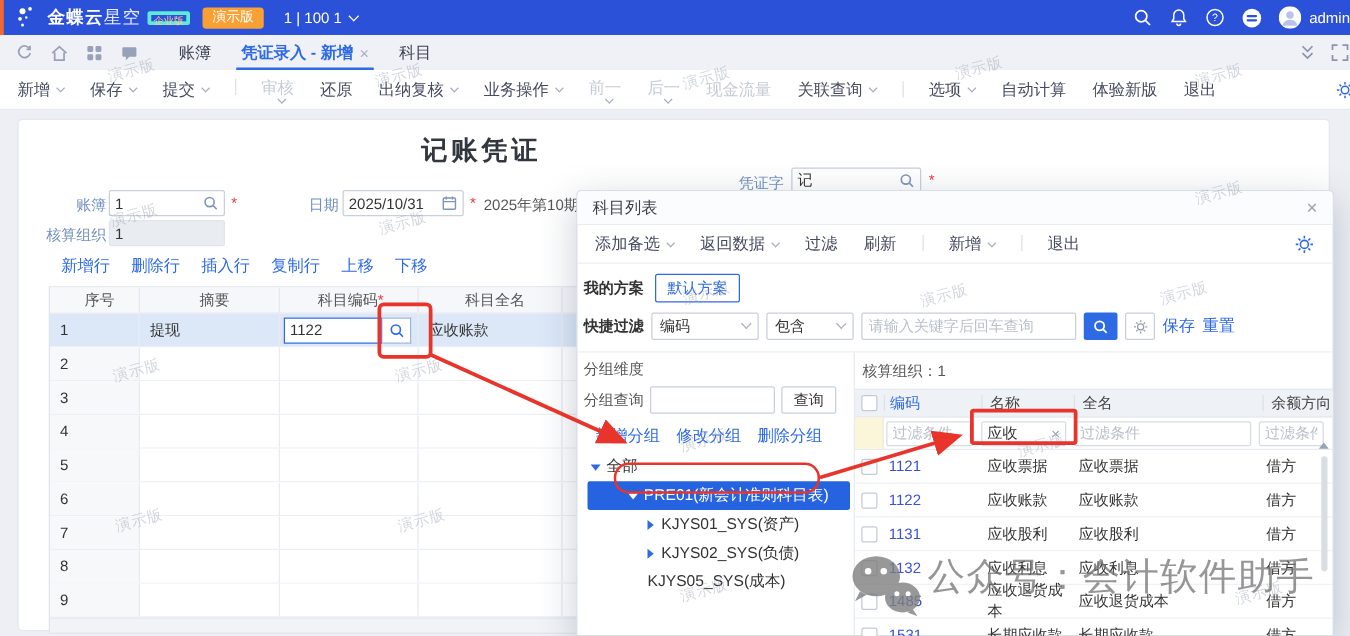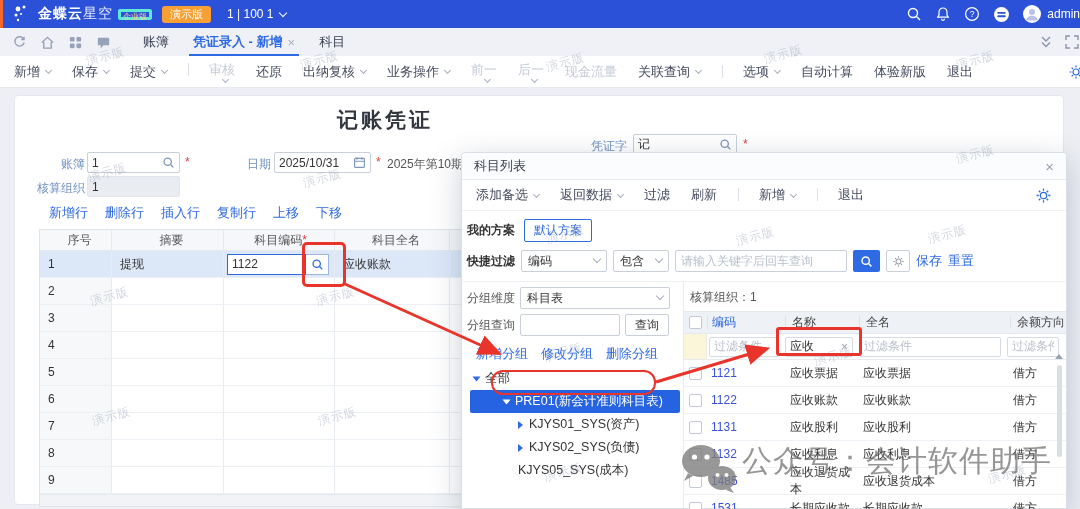--- a/index.html
+++ b/index.html
@@ -556,21 +556,21 @@
     <span class="scheme-label">我的方案</span>
     <span class="scheme-chip">默认方案</span>
   </div>
 
   <div class="dlg-quick">
     <span class="q-label">快捷过滤</span>
     <span class="gsel" style="width:86px;">
         <span>编码</span>
         <i class="chev" style="border-color:#a7aebf;margin-top:-4px;"></i>
       </span>
-    <span class="gsel" style="width:56px;">
+    <span class="gsel" style="width:70px;">
         <span>包含</span>
         <i class="chev" style="border-color:#a7aebf;margin-top:-4px;"></i>
       </span>
     <span class="q-input">
         <span class="ph">请输入关键字后回车查询</span>
       </span>
     <span class="q-search">
       <svg width="13" height="13" viewBox="0 0 16 16">
           <circle cx="7" cy="7" r="4.5" fill="none" stroke="#fff" stroke-width="1.8"></circle>
           <line x1="10.5" y1="10.5" x2="14" y2="14" stroke="#fff" stroke-width="1.8"></line>
@@ -586,24 +586,20 @@
     </span>
     <span class="blink">保存</span>
     <span class="blink">重置</span>
   </div>
 
   <div class="dlg-body">
 
     <div class="dlg-left">
       <div class="group-row">
         <span>分组维度</span>
-        <span class="gsel" style="width:150px;">
-            <span>科目表</span>
-            <i class="chev" style="border-color:#a7aebf;margin-top:-4px;"></i>
-          </span>
       </div>
       <div class="group-row">
         <span>分组查询</span>
         <span class="gq-input"></span>
         <span class="gq-btn">查询</span>
       </div>
       <div class="group-links">
 
       <span>新增分组</span>
           <span>修改分组</span>

